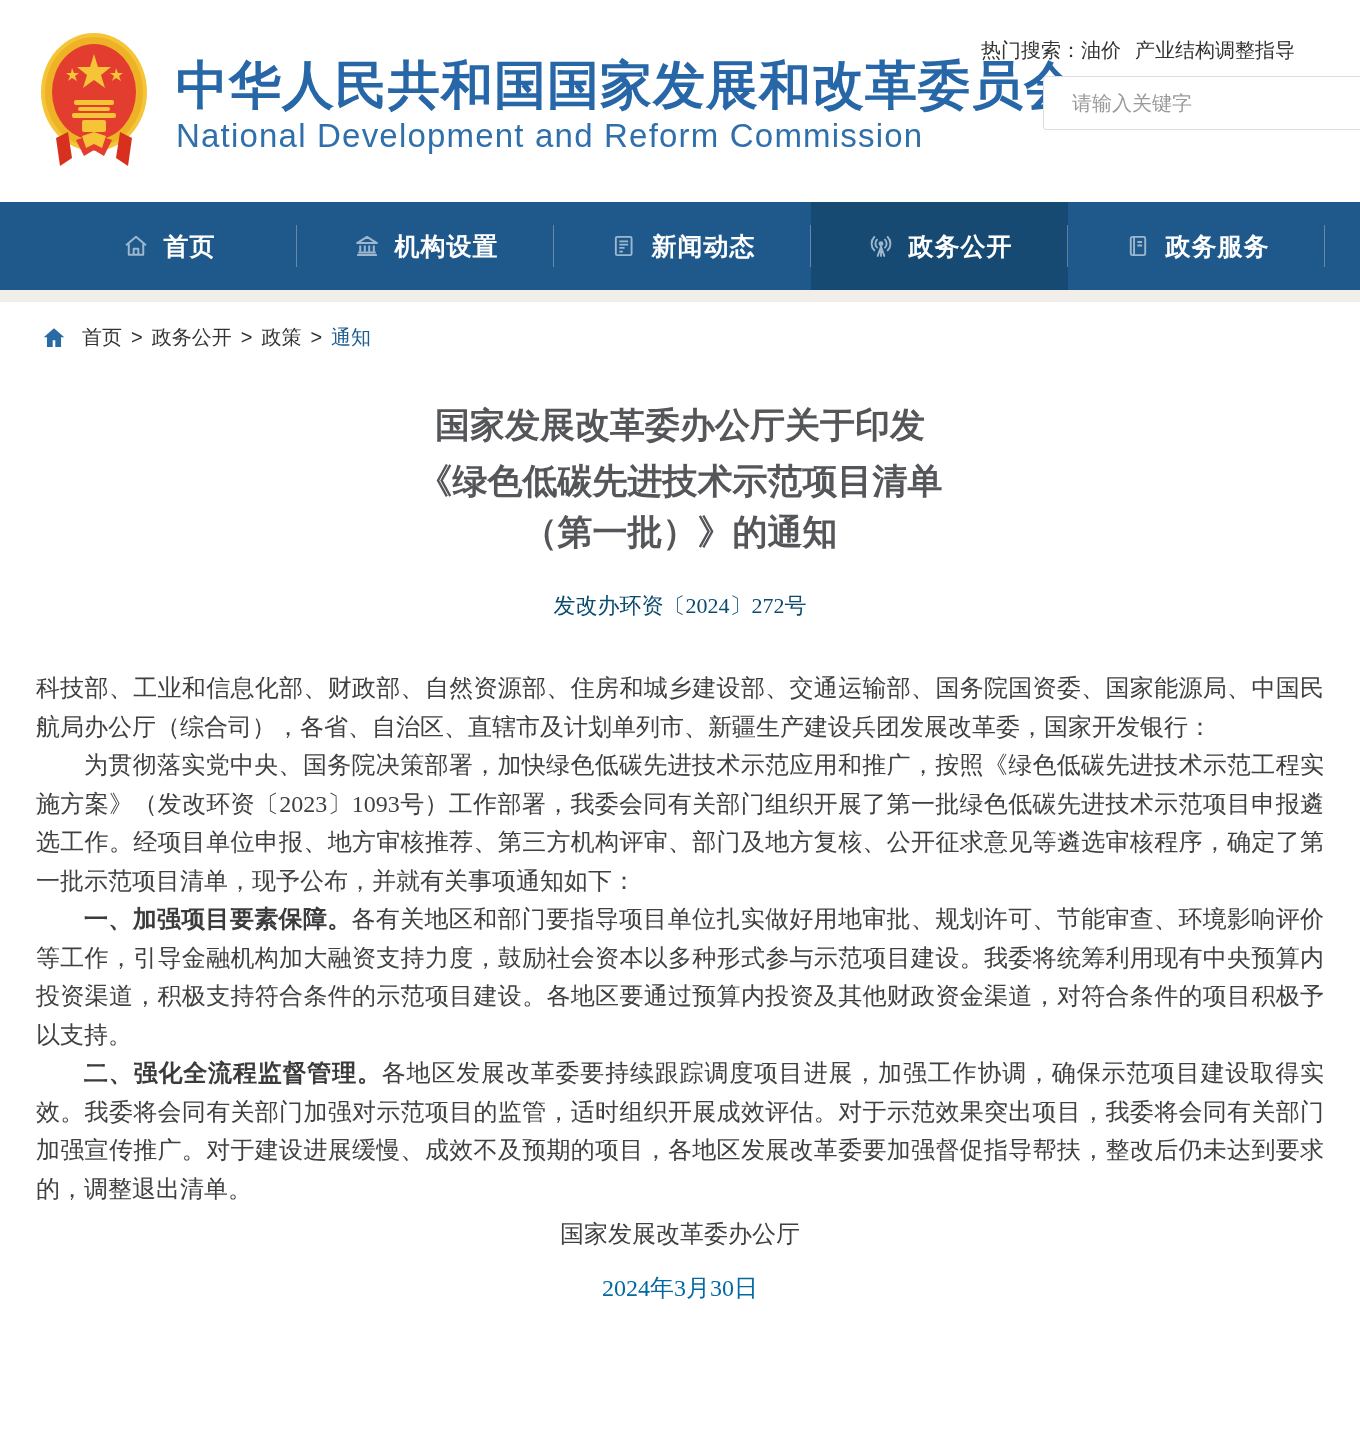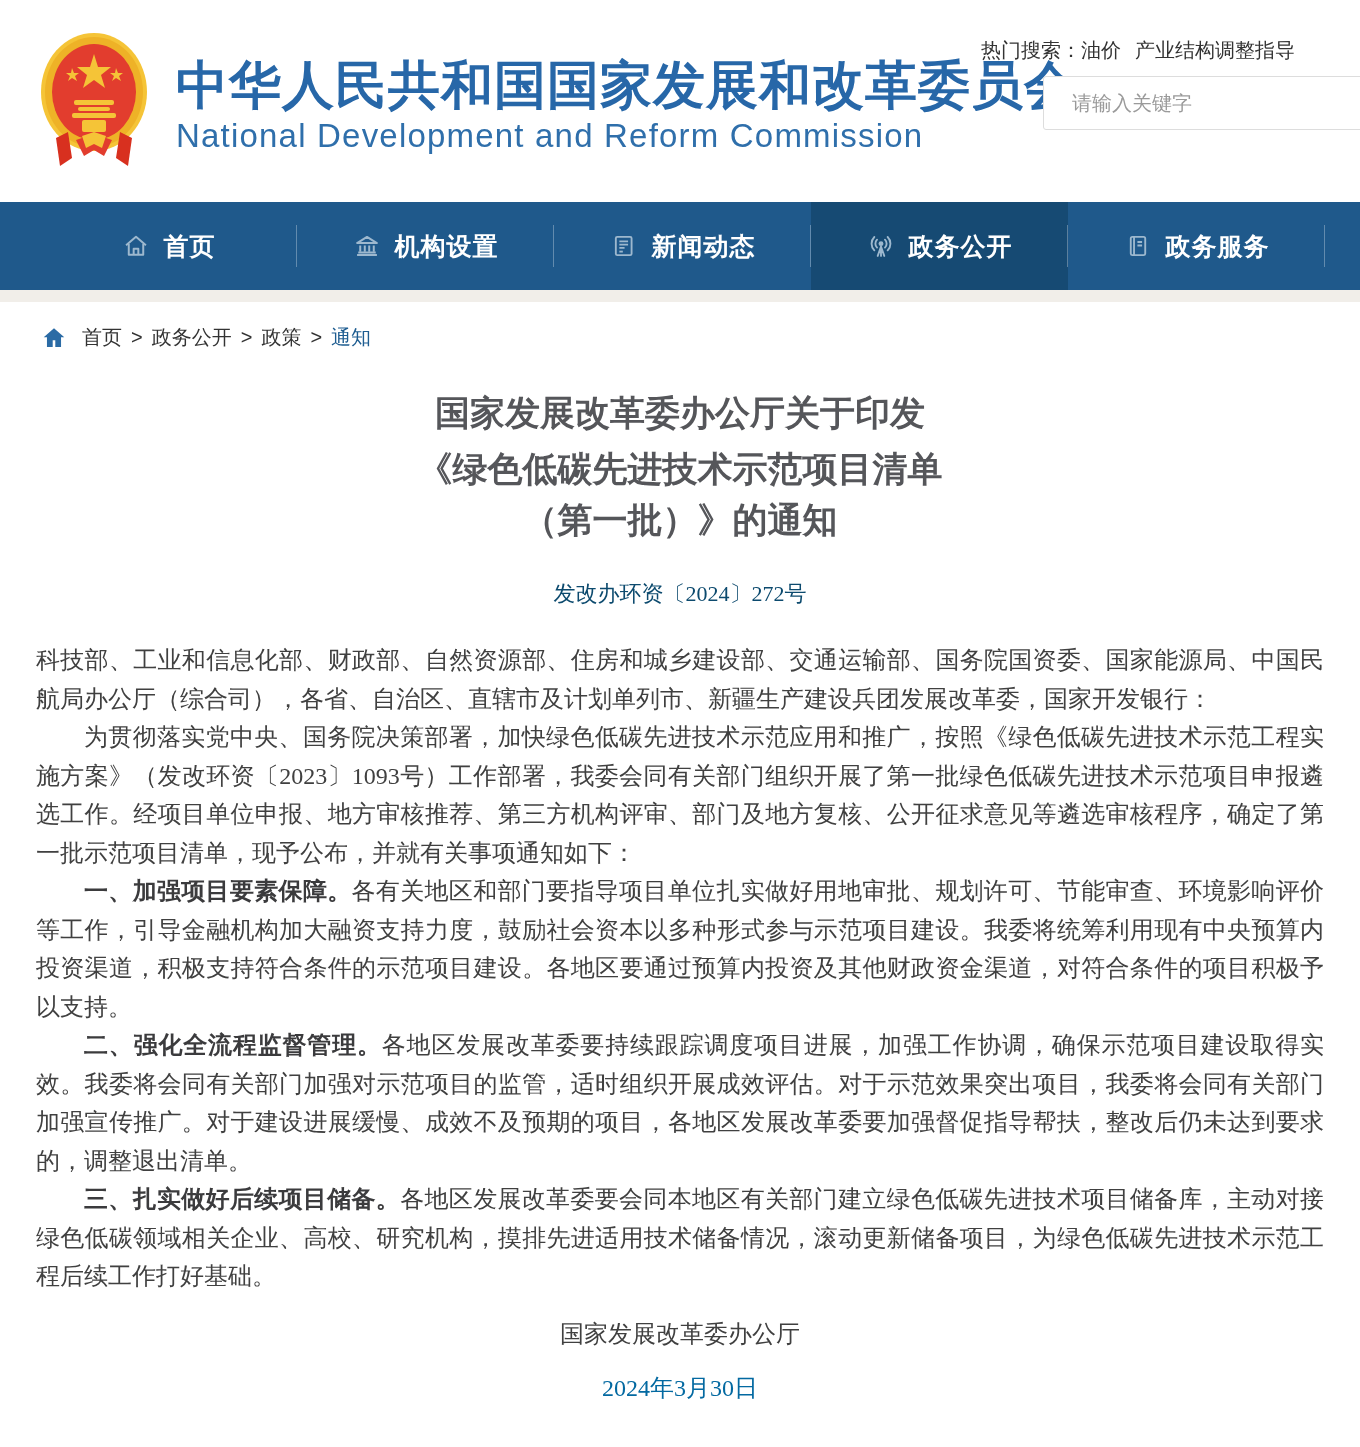--- a/index.html
+++ b/index.html
@@ -35,27 +35,27 @@
   .breadcrumb-row { padding:22px 40px 16px; display:flex; align-items:center; }
   .bc-home-icon { width:28px; height:26px; color:#2b6ba5; margin-right:14px; display:inline-flex; }
   .bc-home-icon svg { width:28px; height:26px; }
   .breadcrumb { font-size:20px; color:#333; display:flex; align-items:center; }
   .breadcrumb .crumb { color:#333; cursor:pointer; }
   .breadcrumb .sep { margin:0 9px; color:#333; }
   .breadcrumb .crumb.current { color:#1d5c90; font-weight:normal; cursor:default; }
 
   
   .article { padding:0 36px 30px; }
-  .article-title { margin-top:20px; text-align:center; font-size:35px; font-weight:bold; color:#55565a; line-height:51px; }
+  .article-title { margin-top:32px; text-align:center; font-size:35px; font-weight:bold; color:#55565a; line-height:51px; }
   .doc-number { margin-top:34px; text-align:center; font-size:22px; color:#0c4a6e; font-family:"Liberation Serif","DejaVu Serif",serif; }
-  .article-body { margin-top:32px; font-family:"Liberation Serif","DejaVu Serif",serif; }
+  .article-body { margin-top:48px; font-family:"Liberation Serif","DejaVu Serif",serif; }
   .article-body p { font-size:24px; line-height:38.5px; color:#404040; text-align:justify; }
   .article-body p.indent { text-indent:2em; }
   .article-body .lead { font-weight:bold; color:#3b3b3d; font-family:"Liberation Sans","DejaVu Sans",sans-serif; }
-  .signature { margin-top:20px; text-align:center; font-size:24px; color:#404040; font-family:"Liberation Serif","DejaVu Serif",serif; line-height:36px; }
+  .signature { margin-top:8px; text-align:center; font-size:24px; color:#404040; font-family:"Liberation Serif","DejaVu Serif",serif; line-height:36px; }
   .sign-date { margin-top:18px; text-align:center; font-size:24px; color:#0369a1; font-family:"Liberation Serif","DejaVu Serif",serif; line-height:36px; }
 </style>
 </head>
 <body>
 
 <div class="page">
 
   <div class="header">
     <div class="emblem">
       <svg viewBox="0 0 112 142" xmlns="http://www.w3.org/2000/svg">
@@ -164,19 +164,18 @@
         <div class="article-title">国家发展改革委办公厅关于印发</div>
         <div class="article-title" style="margin-top: 5px;">《绿色低碳先进技术示范项目清单</div>
         <div class="article-title" style="margin-top: 0px;">（第一批）》的通知</div>
       </div>
     <div class="doc-number">发改办环资〔2024〕272号</div>
     <div class="article-body" id="article-body">
         <p class="">科技部、工业和信息化部、财政部、自然资源部、住房和城乡建设部、交通运输部、国务院国资委、国家能源局、中国民航局办公厅（综合司），各省、自治区、直辖市及计划单列市、新疆生产建设兵团发展改革委，国家开发银行：</p>
         <p class="indent">为贯彻落实党中央、国务院决策部署，加快绿色低碳先进技术示范应用和推广，按照《绿色低碳先进技术示范工程实施方案》（发改环资〔2023〕1093号）工作部署，我委会同有关部门组织开展了第一批绿色低碳先进技术示范项目申报遴选工作。经项目单位申报、地方审核推荐、第三方机构评审、部门及地方复核、公开征求意见等遴选审核程序，确定了第一批示范项目清单，现予公布，并就有关事项通知如下：</p>
         <p class="indent"><span class="lead">一、加强项目要素保障。</span>各有关地区和部门要指导项目单位扎实做好用地审批、规划许可、节能审查、环境影响评价等工作，引导金融机构加大融资支持力度，鼓励社会资本以多种形式参与示范项目建设。我委将统筹利用现有中央预算内投资渠道，积极支持符合条件的示范项目建设。各地区要通过预算内投资及其他财政资金渠道，对符合条件的项目积极予以支持。</p>
         <p class="indent"><span class="lead">二、强化全流程监督管理。</span>各地区发展改革委要持续跟踪调度项目进展，加强工作协调，确保示范项目建设取得实效。我委将会同有关部门加强对示范项目的监管，适时组织开展成效评估。对于示范效果突出项目，我委将会同有关部门加强宣传推广。对于建设进展缓慢、成效不及预期的项目，各地区发展改革委要加强督促指导帮扶，整改后仍未达到要求的，调整退出清单。</p>
-        <p class="indent"><span class="lead">三、扎实做好后续项目储备。</span>各地区发展改革委要会同本地区有关部门建立绿色低碳先进技术项目储备库，主动对接绿色低碳领域相关企业、高校、研究机构，摸排先进适用技术储备情况，滚动更新储备项目，为绿色低碳先进技术示范工程后续工作打好基础。</p>
       </div>
     <div class="signature">国家发展改革委办公厅</div>
     <div class="sign-date">2024年3月30日</div>
   </div>
 
 </div>
 
 </body></html>

